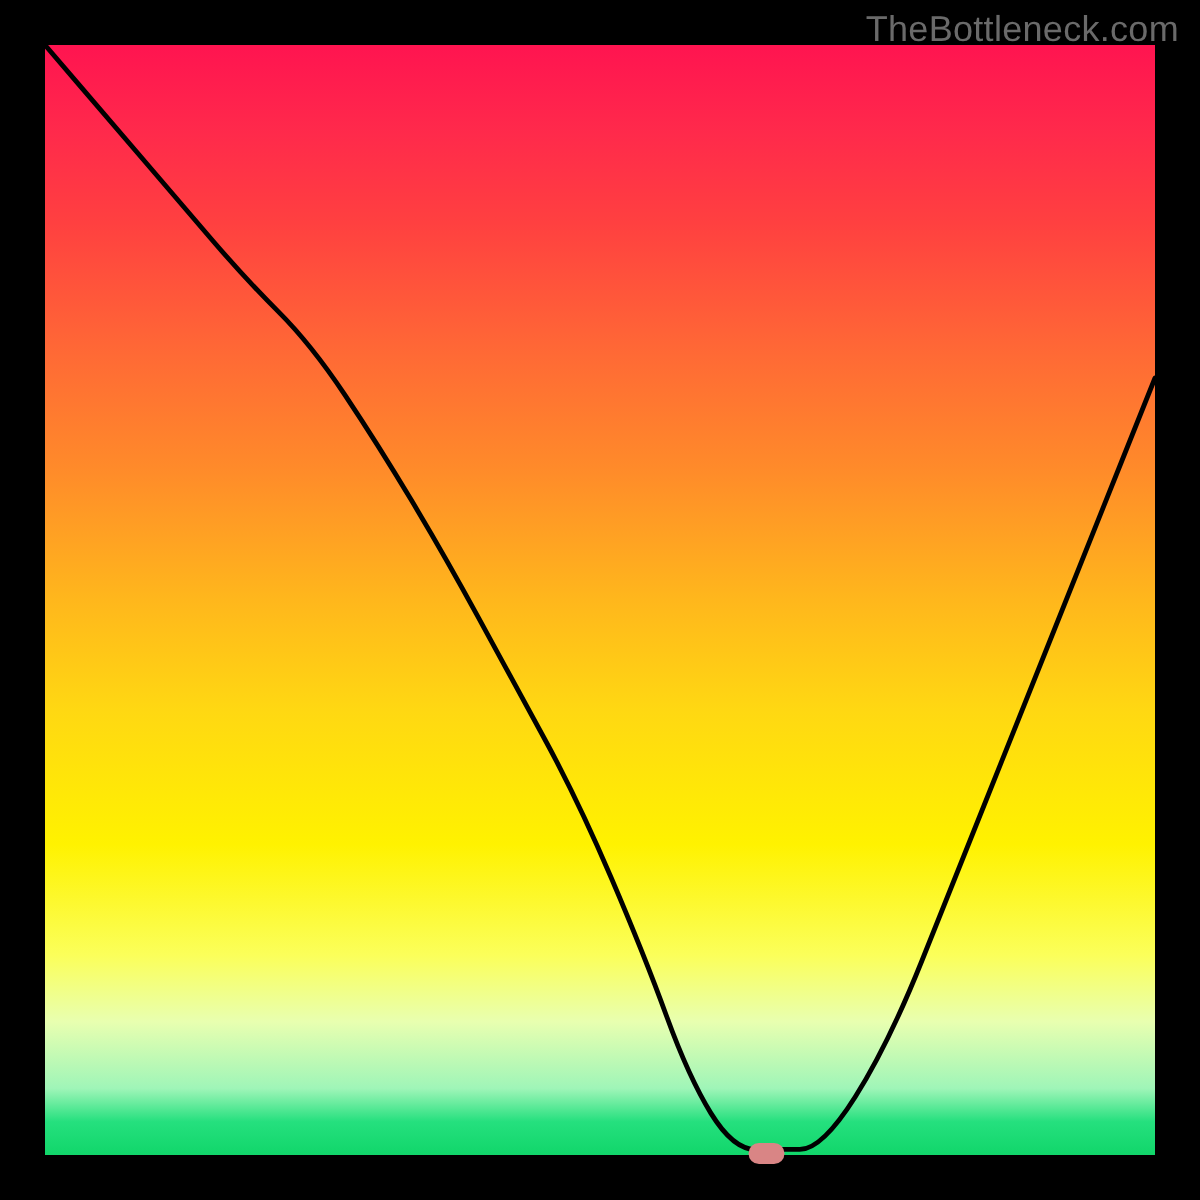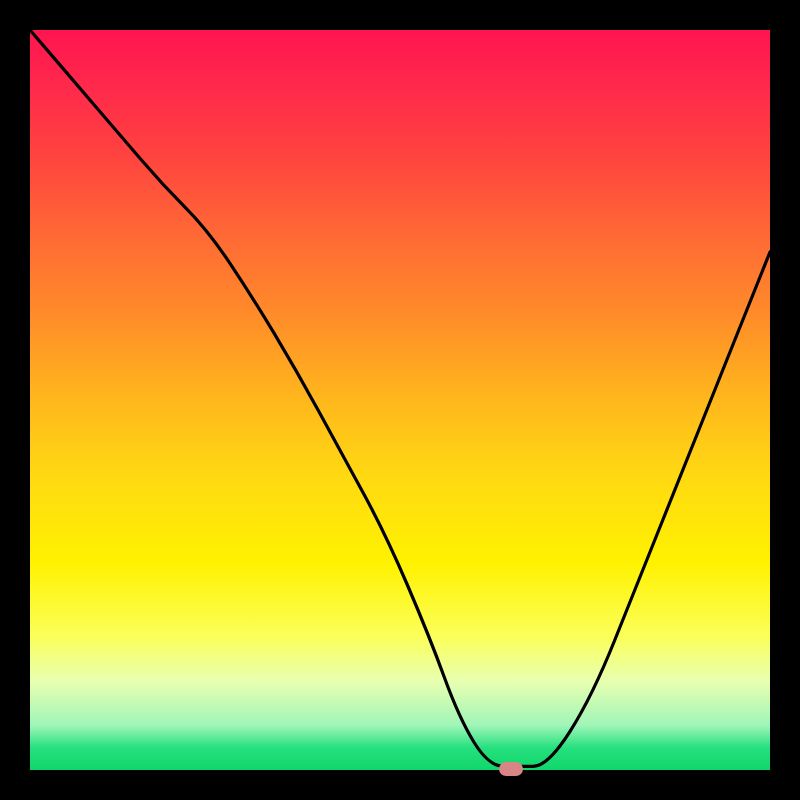--- a/index.html
+++ b/index.html
@@ -62,20 +62,21 @@
     height: 14px;
     background: #d98585;
     border-radius: 7px;
   }
 </style>
 </head>
 <body>
 
 <div class="stage">
 
+  <div class="watermark">TheBottleneck.com</div>
 
   <div class="plot-area">
 
     <svg class="curve" viewBox="0 0 740 740">
       <path id="curve-path" fill="none" stroke="#000" stroke-width="3.2" stroke-linecap="round" stroke-linejoin="round" d="M 0 0 Q 0 0 22.2 25.899999999999977 Q 44.4 51.799999999999955 66.6 77.69999999999999 Q 88.8 103.60000000000002 111 129.5 Q 133.2 155.39999999999998 155.39999999999998 177.60000000000002 Q 177.6 199.80000000000007 199.8 233.10000000000002 Q 222 266.4 244.2 303.4 Q 266.4 340.4 288.6 381.1 Q 310.8 421.8 333 462.5 Q 355.2 503.2 377.4 555 Q 399.6 606.8 414.4 647.5 Q 429.2 688.2 444 712.25 Q 458.8 736.3 473.6 736.3 Q 488.40000000000003 736.3 503.20000000000005 736.3 Q 518 736.3 540.2 701.15 Q 562.4 666 584.5999999999999 610.5 Q 606.8 555 629 499.5 Q 651.2 444 673.4 388.5 Q 695.5999999999999 332.99999999999994 717.8 277.5 T 740 222"></path>
     </svg>
 
     <div id="marker" class="marker" style="left: 469px; top: 732px;"></div>
   </div>
 </div>

